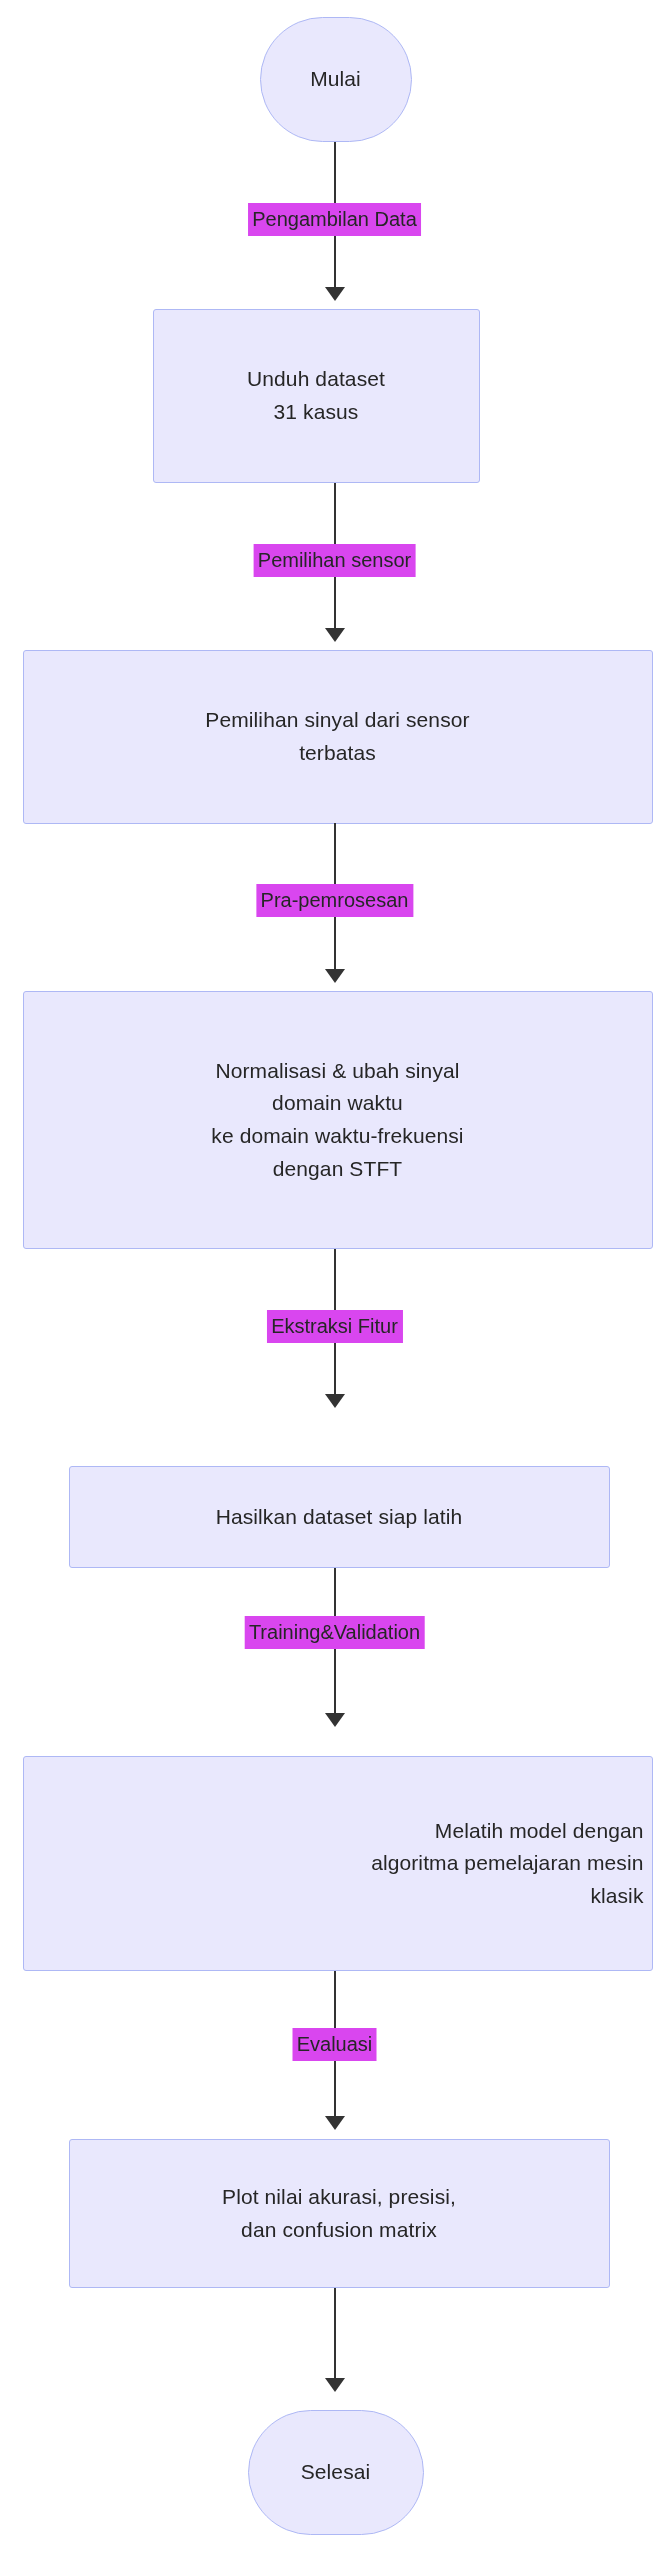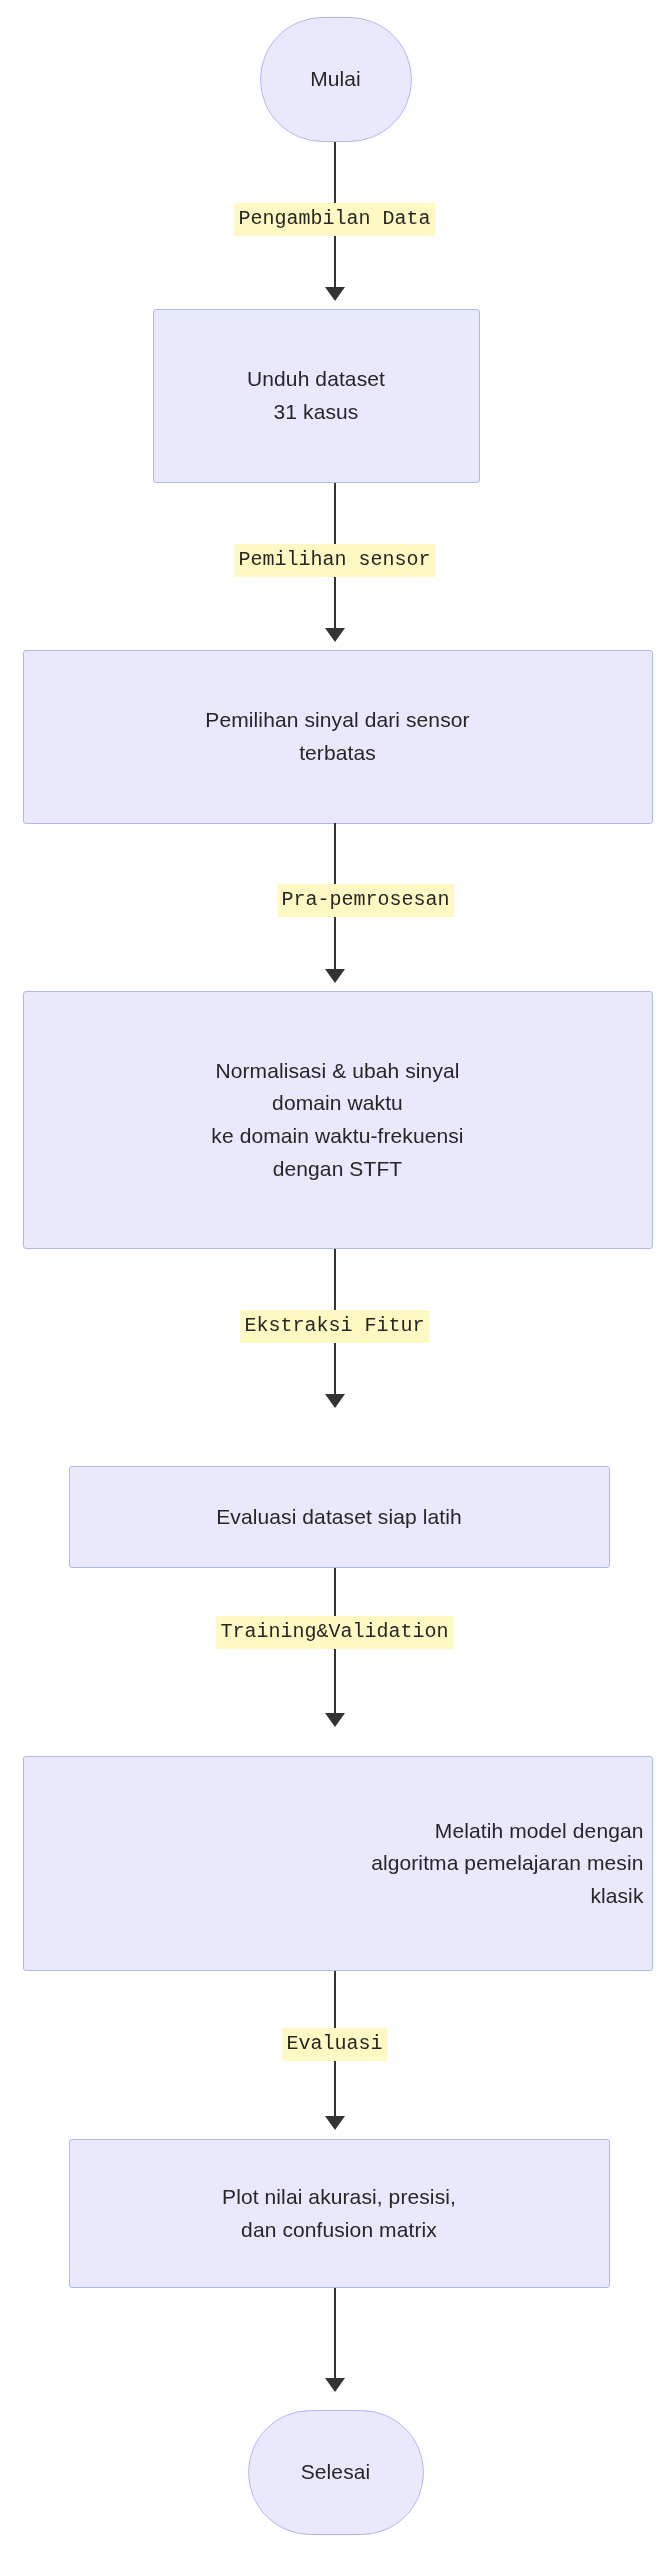--- a/index.html
+++ b/index.html
@@ -56,29 +56,28 @@
     position: absolute;
     width: 0;
     height: 0;
     border-left: 10px solid transparent;
     border-right: 10px solid transparent;
     border-top: 14.8px solid #333333;
   }
   
   .edge-label {
     position: absolute;
-    background: #fef9c3;
+    background: #d946ef;
     color: #262626;
     font-size: 20px;
     line-height: 1.0;
     padding: 6px 4.7px 7.4px 4.7px;
     white-space: nowrap;
     transform: translateX(-50%);
     text-align: center;
-    font-family: Liberation Mono, monospace;
   }
 </style>
 </head>
 <body>
 
 <div id="flow-root">
 
   <div class="node terminal" style="left:255px; top:17px; width:152px; height:125px;">
     <span class="node-label">Mulai</span>
   </div>
@@ -96,35 +95,35 @@
   <div class="edge-arrow" style="left:320px; top:628px;"></div>
   <div class="edge-label" style="left:330px; top:544px;">Pemilihan sensor</div>
 
   <div class="node process" style="left:18px; top:650px; width:630px; height:174px;">
     <span class="node-label">Pemilihan sinyal dari sensor
 terbatas</span>
   </div>
 
   <div class="edge-line" style="left:329px; top:823px; height:148px;"></div>
   <div class="edge-arrow" style="left:320px; top:969px;"></div>
-  <div class="edge-label" style="left:330px; top:884px;margin-left:31px;">Pra-pemrosesan</div>
+  <div class="edge-label" style="left:330px; top:884px;">Pra-pemrosesan</div>
 
   <div class="node process" style="left:18px; top:991px; width:630px; height:258px;">
     <span class="node-label">Normalisasi &amp; ubah sinyal
 domain waktu
 ke domain waktu-frekuensi
 dengan STFT</span>
   </div>
 
   <div class="edge-line" style="left:329px; top:1249px; height:147px;"></div>
   <div class="edge-arrow" style="left:320px; top:1394px;"></div>
   <div class="edge-label" style="left:330px; top:1310px;">Ekstraksi Fitur</div>
 
   <div class="node process" style="left:64px; top:1466px; width:541px; height:102px;">
-    <span class="node-label">Evaluasi dataset siap latih</span>
+    <span class="node-label">Hasilkan dataset siap latih</span>
   </div>
 
   <div class="edge-line" style="left:329px; top:1568px; height:147px;"></div>
   <div class="edge-arrow" style="left:320px; top:1713px;"></div>
   <div class="edge-label" style="left:330px; top:1616px;">Training&amp;Validation</div>
 
   <div class="node process" style="left:18px; top:1756px; width:630px; height:215px;text-align:right;">
     <span class="node-label">Melatih model dengan
 algoritma pemelajaran mesin
 klasik</span>

